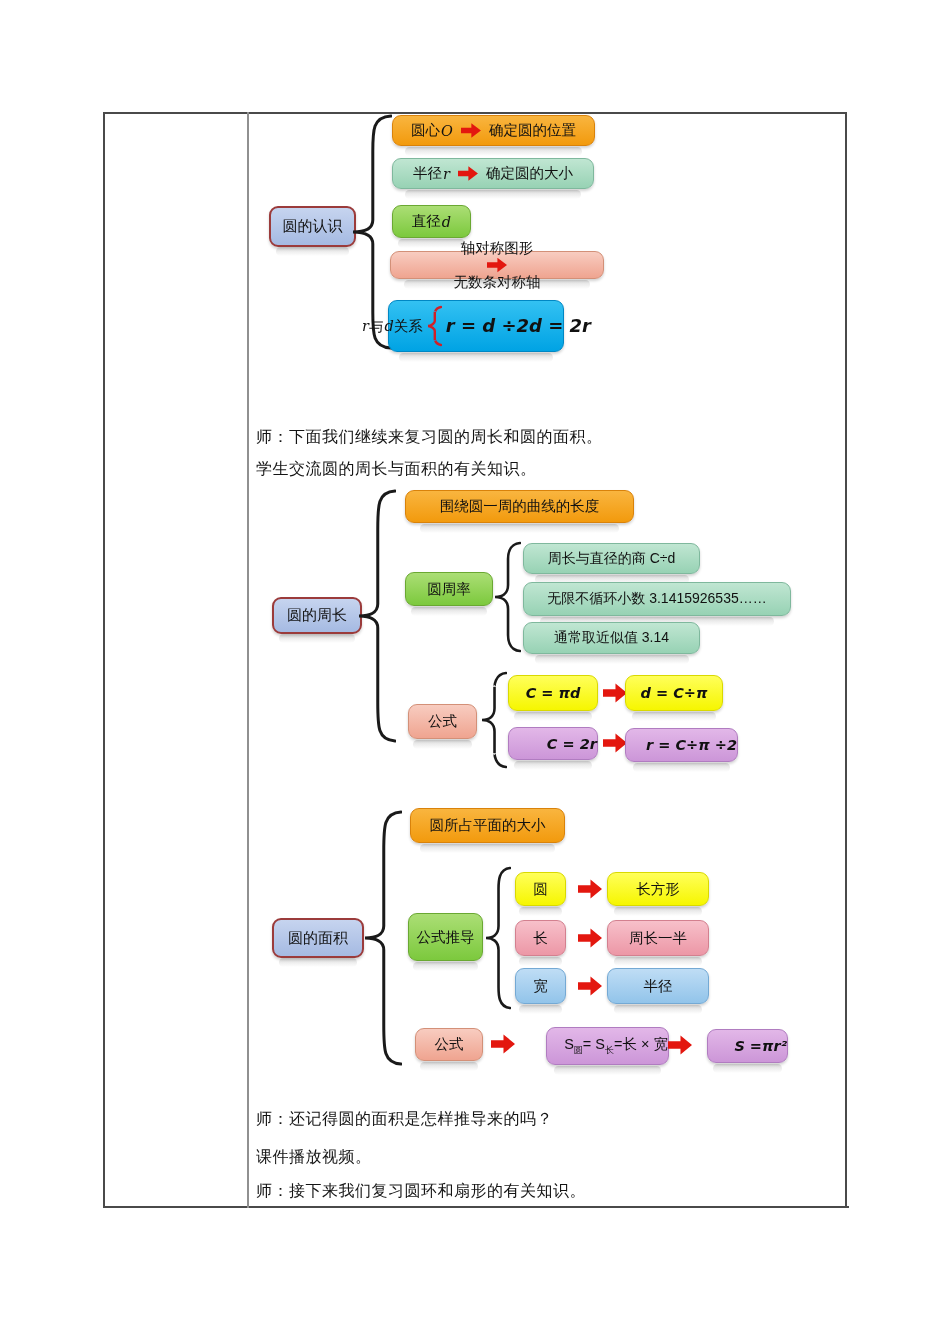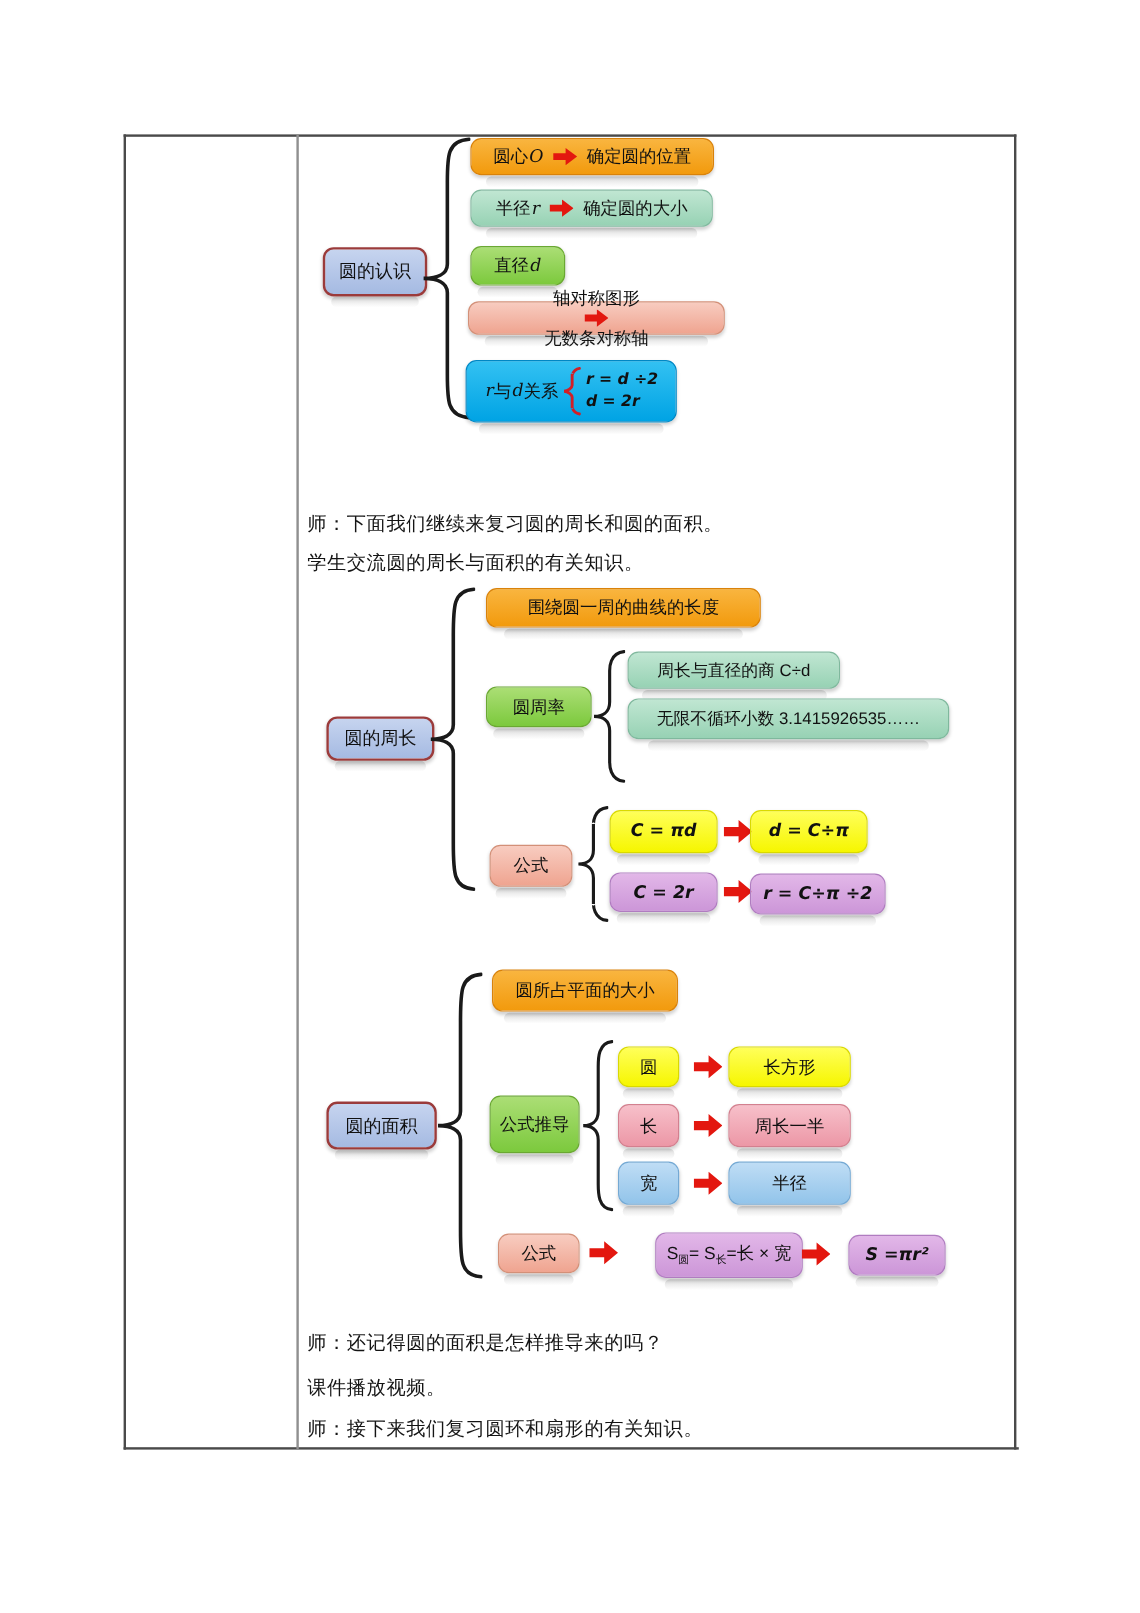--- a/index.html
+++ b/index.html
@@ -13,30 +13,30 @@
        box-shadow:0 2px 3px rgba(0,0,0,0.18);}
   .box::after{content:"";position:absolute;top:calc(100% + 2px);left:6%;right:6%;height:9px;
        background:linear-gradient(rgba(60,60,60,0.18),rgba(60,60,60,0));border-radius:6px;}
   .orange{background:linear-gradient(#f9b53f,#f29a0d);border:1px solid #d9820a;}
   .teal{background:linear-gradient(#c0e6d2,#97d2b4);border:1px solid #7fb89d;}
   .green{background:linear-gradient(#abde75,#7cc93d);border:1px solid #6aa832;}
   .salmon{background:linear-gradient(#f8ccc0,#efa490);border:1px solid #d39078;flex-direction:column;}
   .cyan{background:linear-gradient(#33c1f2,#00a3e4);border:1px solid #0087c4;}
   .rootnode{background:linear-gradient(#c6d4ef,#a5bae2);border:2px solid #9b3b3b;font-size:15px;}
   .yellow{background:linear-gradient(#ffff5a,#f6f600);border:1px solid #d9d900;}
-  .violet{background:linear-gradient(#e2b7e8,#cc96d8);border:1px solid #b07cc0;}
+  .violet{background:linear-gradient(#e2b7e8,#cc96d8);border:1px solid #b07cc0;justify-content:flex-end;}
   .rose{background:linear-gradient(#f7c0ca,#ec97a6);border:1px solid #d3808f;}
   .sky{background:linear-gradient(#bfddf5,#92c4ea);border:1px solid #74a9d4;}
   .var{font-family:"DejaVu Serif","Liberation Serif",serif;font-style:italic;margin-left:1px;}
   .formula{font-style:italic;font-weight:bold;font-family:"DejaVu Sans","Liberation Sans",sans-serif;}
   .arrow{display:inline-block;width:20px;height:15px;background:#e3170f;margin:0 8px;flex:none;
          clip-path:polygon(0% 31%,52% 31%,52% 2%,100% 50%,52% 98%,52% 69%,0% 69%);}
   .arrow.abs{position:absolute;width:24px;height:20px;margin:0;}
   .brace{position:absolute;}
-  .relcol{display:flex;flex-direction:column;line-height:1.35;font-size:13px;align-items:flex-start;}
+  .relcol{display:flex;flex-direction:row;line-height:1.35;font-size:18px;align-items:flex-end;}
   sub{font-size:9px;}
 </style>
 </head>
 <body>
 
 <div id="canvas">
 
   <div class="tline" style="left:103px;top:112px;width:744px;height:2px"></div>
   <div class="tline" style="left:103px;top:1206px;width:746px;height:2px"></div>
   <div class="tline" style="left:103px;top:112px;width:2px;height:1096px"></div>
@@ -117,20 +117,23 @@
         <path d="M 26 2 C 14.040000000000001 3 14.040000000000001 16 14.040000000000001 17.92 L 14.040000000000001 44 C 14.040000000000001 53 7.722000000000001 56 1 56 C 7.722000000000001 56 14.040000000000001 59 14.040000000000001 68 L 14.040000000000001 94.08 C 14.040000000000001 96 14.040000000000001 109 26 110" fill="none" stroke="#1a1a1a" stroke-width="2.6" stroke-linecap="round"></path>
       </svg>
     </div>
 
   <div class="box teal" style="left:523px;top:543px;width:177px;height:31px;font-size:14px">
     <span>周长与直径的商 C÷d</span>
   </div>
   <div class="box teal" style="left:523px;top:582px;width:268px;height:34px;font-size:14px">
     <span>无限不循环小数  3.1415926535……</span>
   </div>
+  <div class="box teal" style="left:523px;top:622px;width:177px;height:32px;font-size:14px">
+    <span>通常取近似值  3.14</span>
+  </div>
 
   <div class="box salmon" style="left:408px;top:704px;width:69px;height:35px">
     <span>公式</span>
   </div>
   <div class="brace" style="left:481px;top:671px;width:26px;height:98px">
       <svg width="26" height="98" viewBox="0 0 26 98" style="display:block">
         <path d="M 25 2 C 13.52 3 13.52 15.76 13.52 15.68 L 13.52 37.24 C 13.52 46 7.436 49 1 49 C 7.436 49 13.52 52 13.52 60.76 L 13.52 82.32 C 13.52 82.24 13.52 95 25 96" fill="none" stroke="#1a1a1a" stroke-width="2.6" stroke-linecap="round"></path>
       </svg>
     </div>
 

